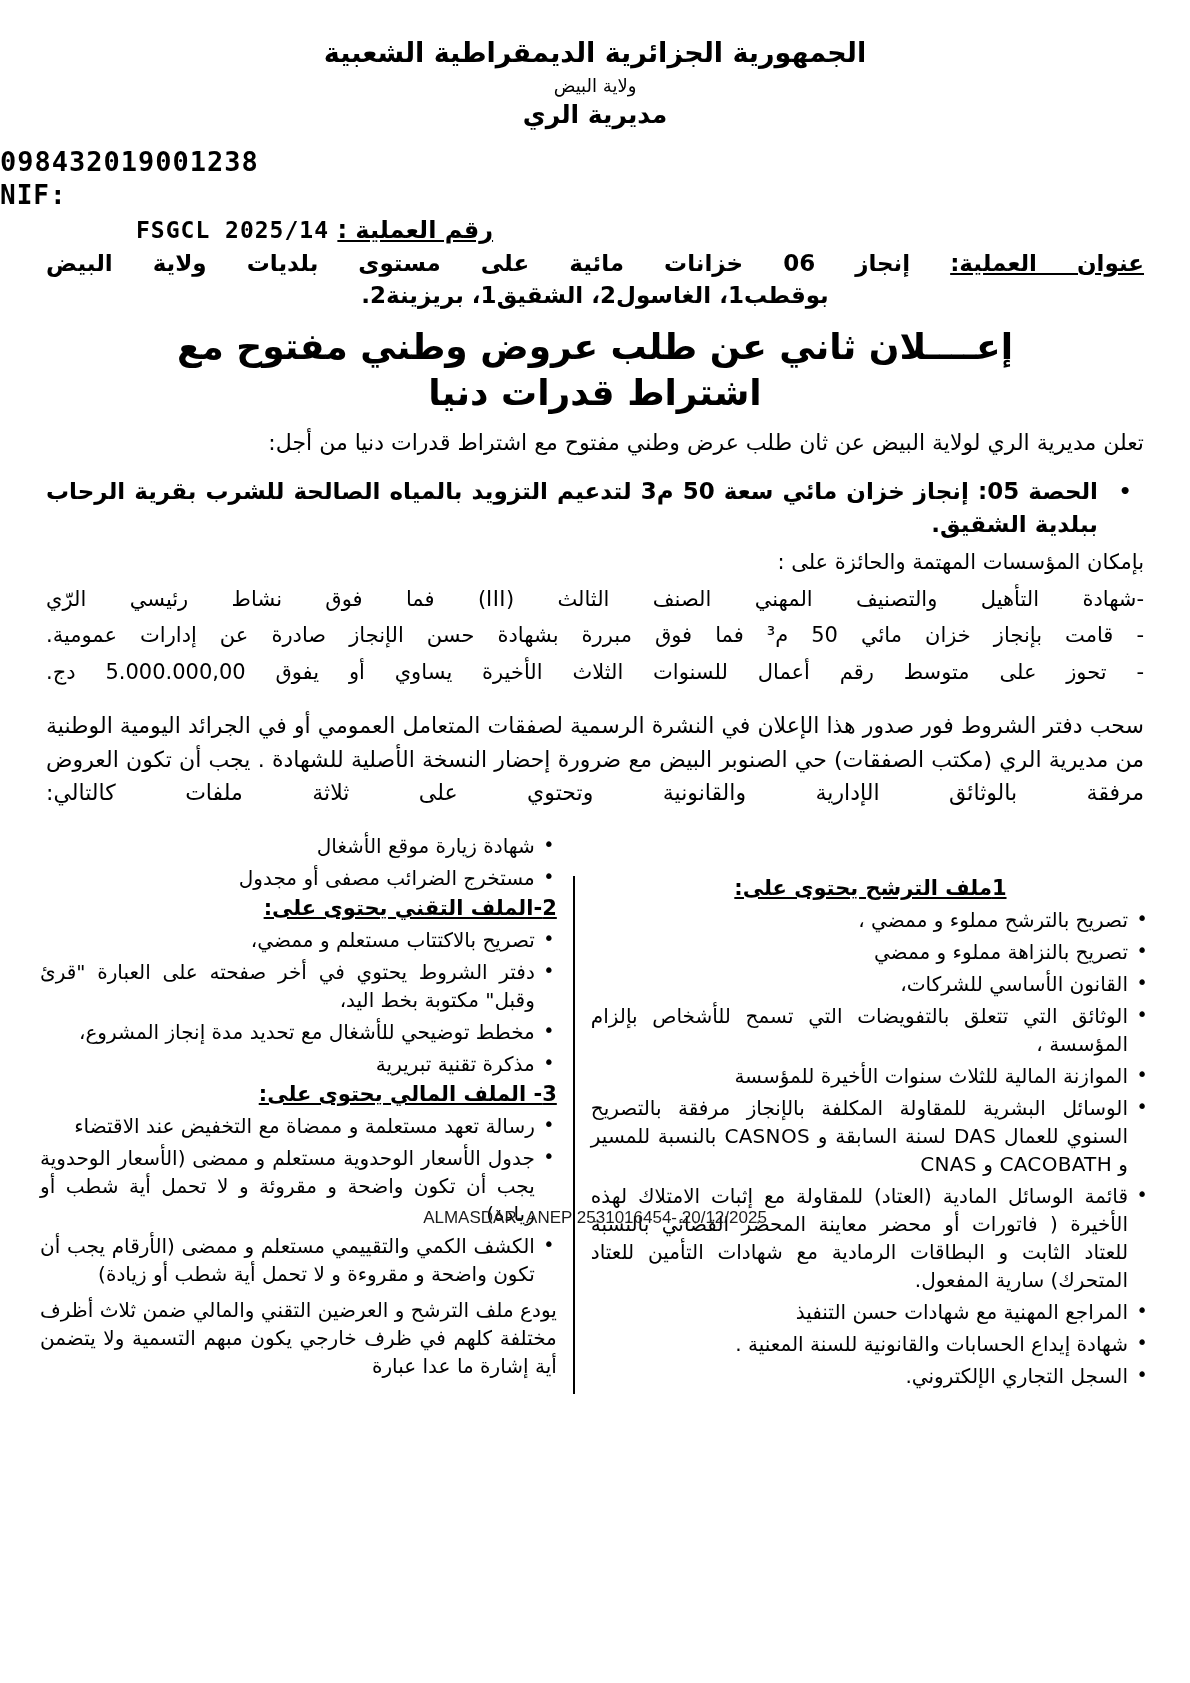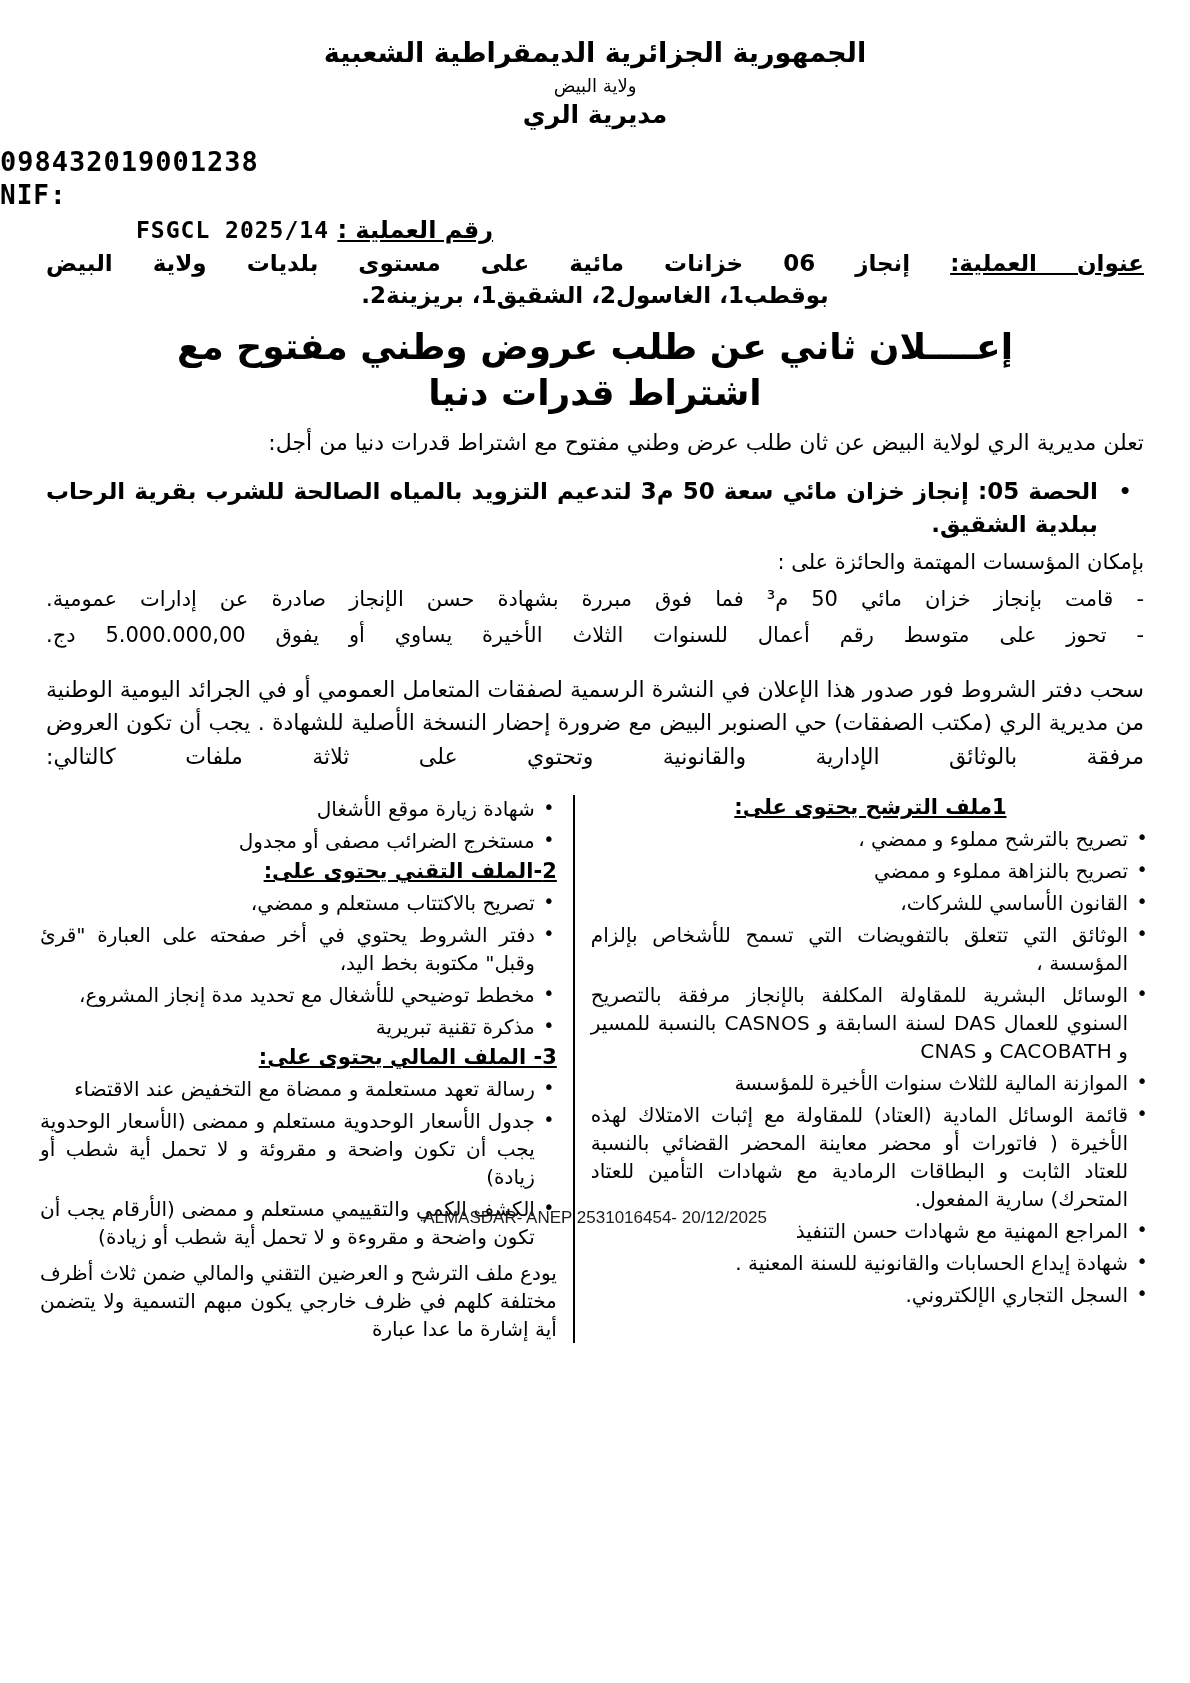--- a/index.html
+++ b/index.html
@@ -188,20 +188,21 @@
     padding: 0 40px;
     box-sizing: border-box;
   }
   .col {
     box-sizing: border-box;
   }
   .col-right {
     width: 52%;
     padding-left: 16px;
     border-left: 2px solid #000000;
+    margin-top: 44px;
   }
   .col-left {
     width: 48%;
     padding-right: 16px;
   }
   .col-title {
     direction: rtl;
     font-size: 21px;
     font-weight: 700;
     text-align: center;
@@ -289,36 +290,37 @@
   </div>
 
   <div class="para last-right">تعلن مديرية الري لولاية البيض عن ثان طلب عرض وطني مفتوح مع اشتراط قدرات دنيا من أجل:</div>
 
   <div class="lot-item">
     <span class="bullet">•</span>
     <span>الحصة 05: إنجاز خزان مائي سعة 50 م3 لتدعيم التزويد بالمياه الصالحة للشرب بقرية الرحاب ببلدية الشقيق.</span>
   </div>
 
   <div class="cond-line">بإمكان المؤسسات المهتمة والحائزة على :</div>
+  <div class="cond-line justified">-شهادة التأهيل والتصنيف المهني الصنف الثالث (III) فما فوق نشاط رئيسي الرّي</div>
   <div class="cond-line justified">- قامت بإنجاز خزان مائي 50 م³ فما فوق مبررة بشهادة حسن الإنجاز صادرة عن إدارات عمومية.</div>
   <div class="cond-line justified">- تحوز على متوسط رقم أعمال للسنوات الثلاث الأخيرة يساوي أو يفوق 5.000.000,00 دج.</div>
 
   <div class="withdraw">سحب دفتر الشروط فور صدور هذا الإعلان في النشرة الرسمية لصفقات المتعامل العمومي أو في الجرائد اليومية الوطنية من مديرية الري (مكتب الصفقات) حي الصنوبر البيض مع ضرورة إحضار النسخة الأصلية للشهادة . يجب أن تكون العروض مرفقة بالوثائق الإدارية والقانونية وتحتوي على ثلاثة ملفات كالتالي:</div>
 
   <div class="columns">
 
     <div class="col col-right">
       <div class="col-title">1ملف الترشح يحتوى على:</div>
       <ul class="items">
         <li>تصريح بالترشح مملوء و ممضي ،</li>
         <li>تصريح بالنزاهة مملوء و ممضي</li>
         <li>القانون الأساسي للشركات،</li>
         <li>الوثائق التي تتعلق بالتفويضات التي تسمح للأشخاص بإلزام المؤسسة ،</li>
+        <li>الموازنة المالية للثلاث سنوات الأخيرة للمؤسسة</li>
         <li>الوسائل البشرية للمقاولة المكلفة بالإنجاز مرفقة بالتصريح السنوي للعمال DAS لسنة السابقة و CASNOS بالنسبة للمسير و CACOBATH و CNAS</li>
-        <li>الموازنة المالية للثلاث سنوات الأخيرة للمؤسسة</li>
         <li>قائمة الوسائل المادية (العتاد) للمقاولة مع إثبات الامتلاك لهذه الأخيرة ( فاتورات أو محضر معاينة المحضر القضائي بالنسبة للعتاد الثابت و البطاقات الرمادية مع شهادات التأمين للعتاد المتحرك) سارية المفعول.</li>
         <li>المراجع المهنية مع شهادات حسن التنفيذ</li>
         <li>شهادة إيداع الحسابات والقانونية للسنة المعنية .</li>
         <li>السجل التجاري الإلكتروني.</li>
       </ul>
     </div>
 
     <div class="col col-left">
       <ul class="items">
         <li>شهادة زيارة موقع الأشغال</li>

